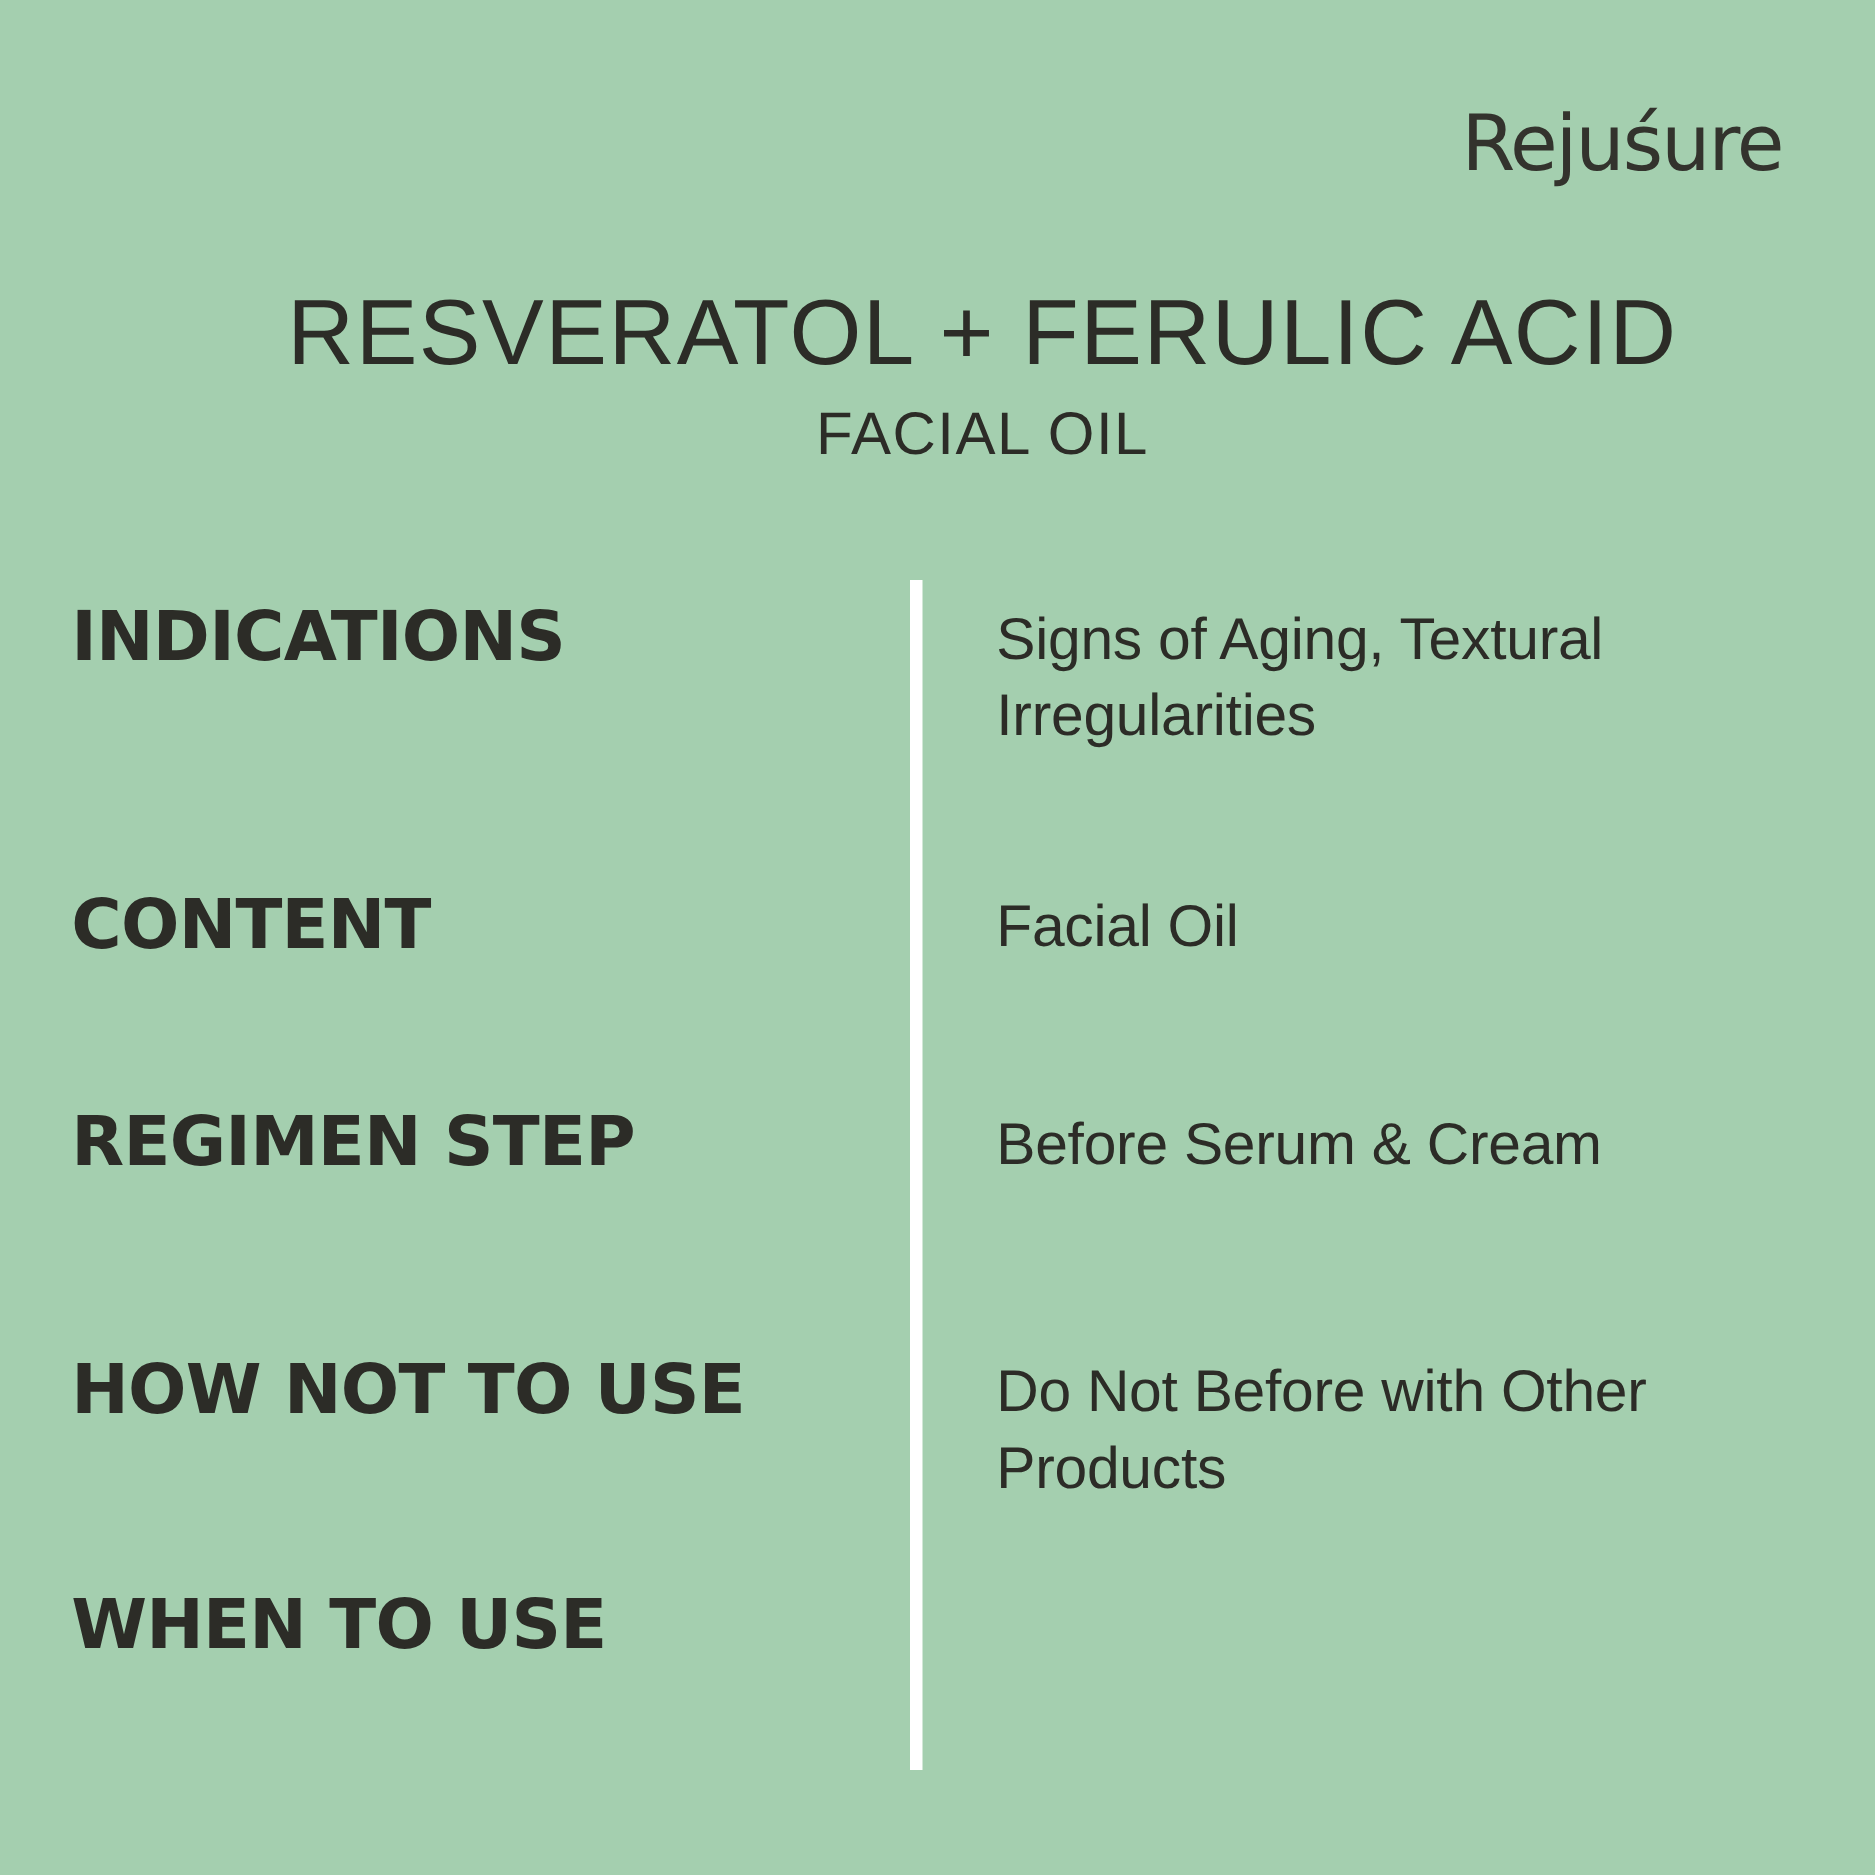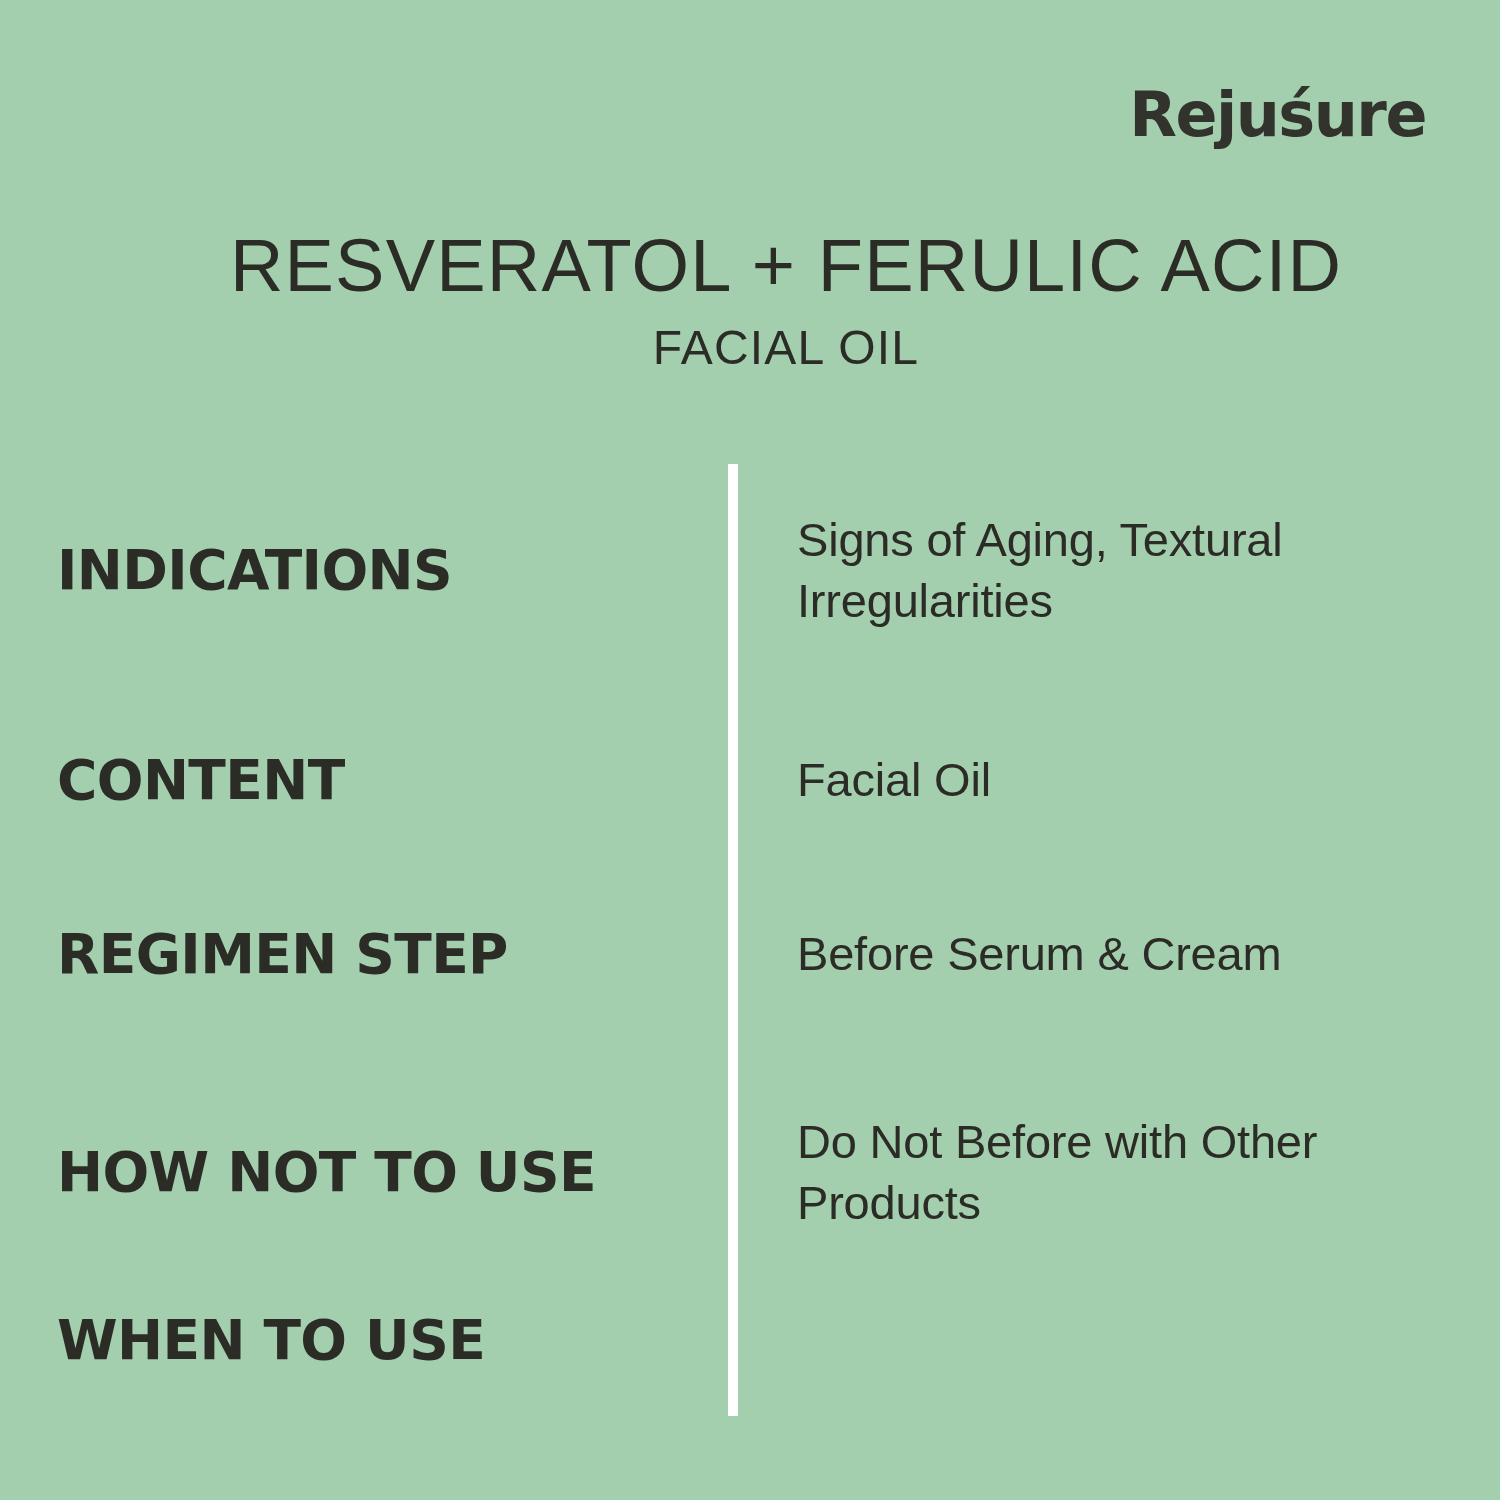--- a/index.html
+++ b/index.html
@@ -19,21 +19,21 @@
     height: 1500px;
     background: #a4cfaf;
   }
 
   
   .brand {
     position: absolute;
     top: 84px;
     right: 74px;
     font-family: "DejaVu Sans", sans-serif;
-    font-weight: 700;
+    font-weight: 400;
     font-size: 62px;
     line-height: 1;
     letter-spacing: -1.5px;
     color: #33332d;
     white-space: nowrap;
   }
 
   
   .title-block {
     position: absolute;
@@ -79,21 +79,20 @@
     left: 0;
     top: 464px;
     width: 1500px;
     height: 952px;
   }
   .spec-row {
     position: absolute;
     left: 0;
     width: 1500px;
     display: flex;
-    align-items: center;
   }
   .spec-label {
     box-sizing: border-box;
     width: 728px;
     padding-left: 57px;
     padding-right: 20px;
     font-family: "DejaVu Sans", sans-serif;
     font-weight: 700;
     font-size: 55px;
     line-height: 1.06;

